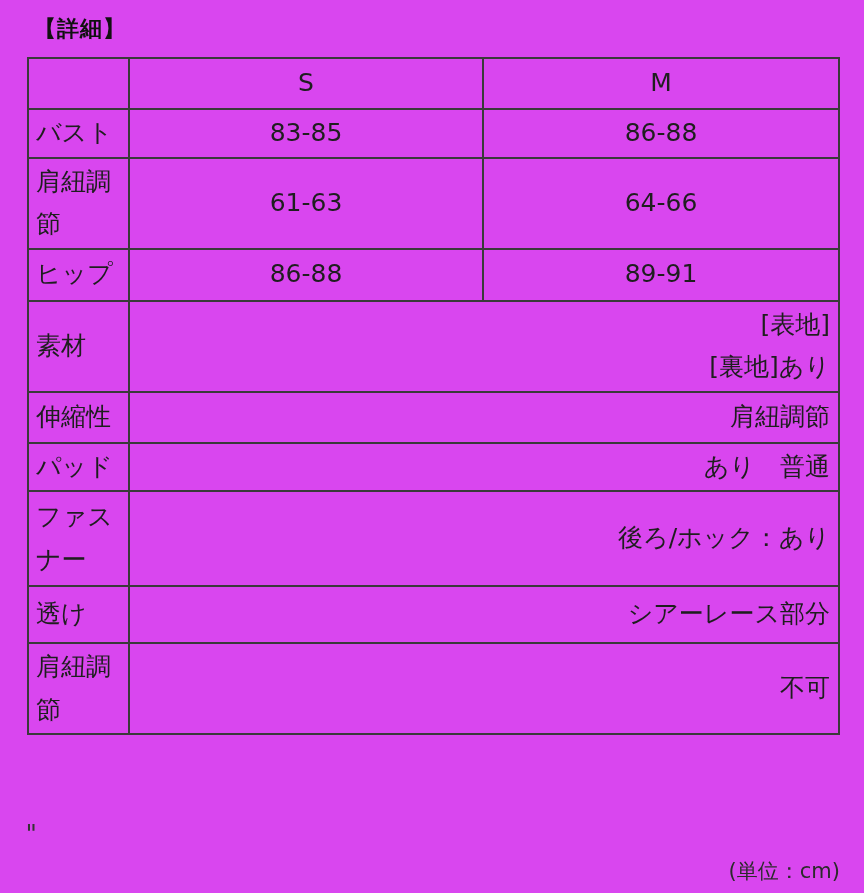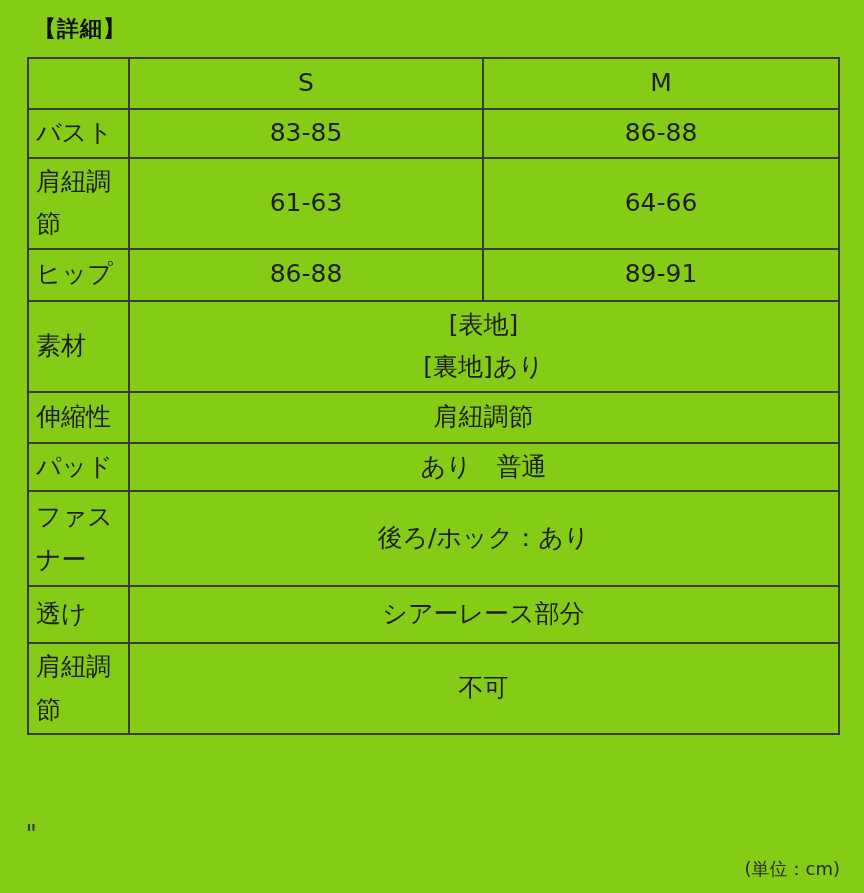--- a/index.html
+++ b/index.html
@@ -6,21 +6,21 @@
     margin: 0;
     padding: 0;
     background: #ffffff;
     font-family: "DejaVu Sans", "Liberation Sans", sans-serif;
     color: #1e1e1e;
   }
   .page {
     position: relative;
     width: 864px;
     height: 893px;
-    background: #84cc16;
+    background: #d946ef;
     overflow: hidden;
   }
   .page-title {
     position: absolute;
     left: 34px;
     top: 14px;
     font-size: 22px;
     font-weight: 700;
     color: #111111;
     letter-spacing: 1px;
@@ -38,21 +38,21 @@
     font-size: 25px;
     font-weight: 400;
     line-height: 1.7;
     padding: 2px 8px 2px 7px;
     vertical-align: middle;
     color: #1e1e1e;
     overflow: hidden;
     word-break: break-all;
   }
   .spec-table .center { text-align: center; padding-left: 4px; padding-right: 4px; }
-  .spec-table .value { text-align: center; white-space: pre-line; }
+  .spec-table .value { text-align: right; white-space: pre-line; }
   
   .r-header   { height: 51px; }
   .r-bust     { height: 45px; }
   .r-waist    { height: 90px; }
   .r-hip      { height: 52px; }
   .r-material { height: 90px; }
   .r-stretch  { height: 51px; }
   .r-pad      { height: 36px; }
   .r-zip      { height: 95px; }
   .r-sheer    { height: 57px; }
@@ -63,21 +63,21 @@
     left: 24px;
     top: 820px;
     font-size: 24px;
     color: #333333;
     font-family: "DejaVu Sans Mono", "Liberation Mono", monospace;
   }
   .unit-note {
     position: absolute;
     right: 24px;
     top: 857px;
-    font-size: 18px;
+    font-size: 21px;
     color: #2b2b2b;
   }
 </style>
 </head>
 <body>
 
 <div class="page">
 
   <div class="page-title">【詳細】</div>
 

